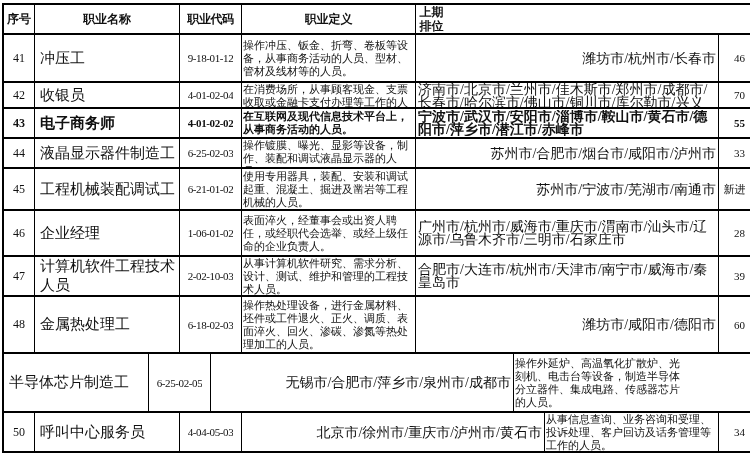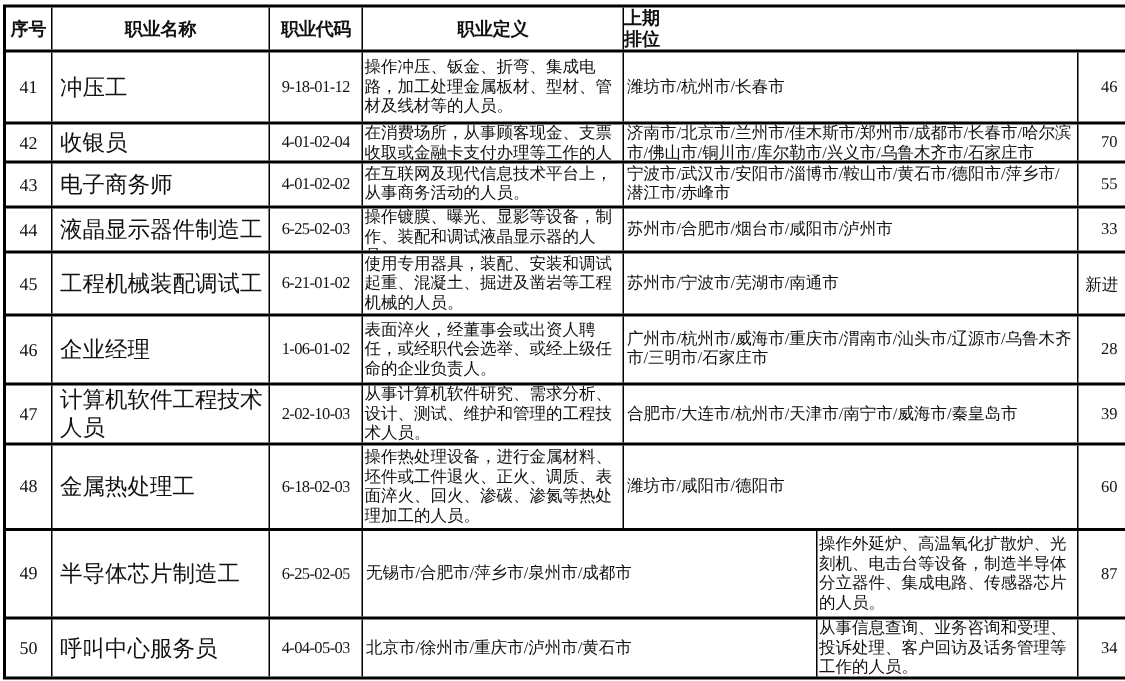--- a/index.html
+++ b/index.html
@@ -8,24 +8,24 @@
   .table{margin:3px 2px 0 2px;width:746px;border:2px solid #000;box-sizing:content-box;background:#fff;}
   .row{display:flex;border-bottom:2px solid #000;}
   .row:last-child{border-bottom:none;}
   .cell{border-right:1px solid #000;box-sizing:border-box;display:flex;align-items:center;overflow:hidden;}
   .cell:last-child{border-right:none;}
   .cell .txt{max-height:100%;overflow:hidden;word-break:break-all;}
   .c-serial{width:31px;justify-content:center;font-size:12px;}
   .c-name{width:145px;padding-left:5px;font-size:15px;}
   .c-code{width:62px;justify-content:center;font-size:11px;letter-spacing:-0.4px;}
   .c-def{width:174px;font-size:11px;line-height:13px;padding:0 1px;}
-  .c-cities{width:303px;font-size:11px;line-height:13px;padding:0 2px;}
+  .c-cities{width:303px;font-size:14px;line-height:13px;padding:0 2px;justify-content:flex-end;}
   .c-rank{width:31px;justify-content:flex-end;padding-right:5px;font-size:11px;}
   .c-rank.is-text{justify-content:center;padding-right:0;}
-  .header .cell{justify-content:center;font-weight:bold;font-size:12px;
+  .header .cell{justify-content:center;text-align:center;font-weight:bold;font-size:12px;
                 line-height:14px;padding:0;}
   .header{height:28px;}
 </style>
 </head>
 <body>
 
 <div class="table">
   <div class="row header">
     <div class="cell c-serial">
         <span class="txt">序号</span>
@@ -48,21 +48,21 @@
         <div class="cell c-serial">
           <span class="txt">41</span>
         </div>
         <div class="cell c-name">
           <span class="txt">冲压工</span>
         </div>
         <div class="cell c-code">
           <span class="txt">9-18-01-12</span>
         </div>
         <div class="cell c-def">
-          <span class="txt">操作冲压、钣金、折弯、集成电路，加工处理金属板材、型材、管材及线材等的人员。</span>
+          <span class="txt">操作冲压、钣金、折弯、卷板等设备，从事商务活动的人员、型材、管材及线材等的人员。</span>
         </div>
         <div class="cell c-cities">
           <span class="txt">潍坊市/杭州市/长春市</span>
         </div>
         <div class="cell c-rank">
           <span class="txt">46</span>
         </div>
       </div>
       <div class="row" style="height: 24px;">
         <div class="cell c-serial">
@@ -77,21 +77,21 @@
         <div class="cell c-def">
           <span class="txt">在消费场所，从事顾客现金、支票收取或金融卡支付办理等工作的人员。</span>
         </div>
         <div class="cell c-cities">
           <span class="txt">济南市/北京市/兰州市/佳木斯市/郑州市/成都市/长春市/哈尔滨市/佛山市/铜川市/库尔勒市/兴义市/乌鲁木齐市/石家庄市</span>
         </div>
         <div class="cell c-rank">
           <span class="txt">70</span>
         </div>
       </div>
-      <div class="row" style="height: 28px;">
+      <div class="row" style="height: 28px; font-weight: bold;">
         <div class="cell c-serial">
           <span class="txt">43</span>
         </div>
         <div class="cell c-name">
           <span class="txt">电子商务师</span>
         </div>
         <div class="cell c-code">
           <span class="txt">4-01-02-02</span>
         </div>
         <div class="cell c-def">
@@ -198,37 +198,31 @@
           <span class="txt">操作热处理设备，进行金属材料、坯件或工件退火、正火、调质、表面淬火、回火、渗碳、渗氮等热处理加工的人员。</span>
         </div>
         <div class="cell c-cities">
           <span class="txt">潍坊市/咸阳市/德阳市</span>
         </div>
         <div class="cell c-rank">
           <span class="txt">60</span>
         </div>
       </div>
       <div class="row" style="height: 57px;">
-        <div class="cell c-serial">
-          <span class="txt">49</span>
-        </div>
         <div class="cell c-name">
           <span class="txt">半导体芯片制造工</span>
         </div>
         <div class="cell c-code">
           <span class="txt">6-25-02-05</span>
         </div>
         <div class="cell c-cities">
           <span class="txt">无锡市/合肥市/萍乡市/泉州市/成都市</span>
         </div>
         <div class="cell c-def">
           <span class="txt">操作外延炉、高温氧化扩散炉、光刻机、电击台等设备，制造半导体分立器件、集成电路、传感器芯片的人员。</span>
-        </div>
-        <div class="cell c-rank">
-          <span class="txt">87</span>
         </div>
       </div>
       <div class="row" style="height: 38px;">
         <div class="cell c-serial">
           <span class="txt">50</span>
         </div>
         <div class="cell c-name">
           <span class="txt">呼叫中心服务员</span>
         </div>
         <div class="cell c-code">

